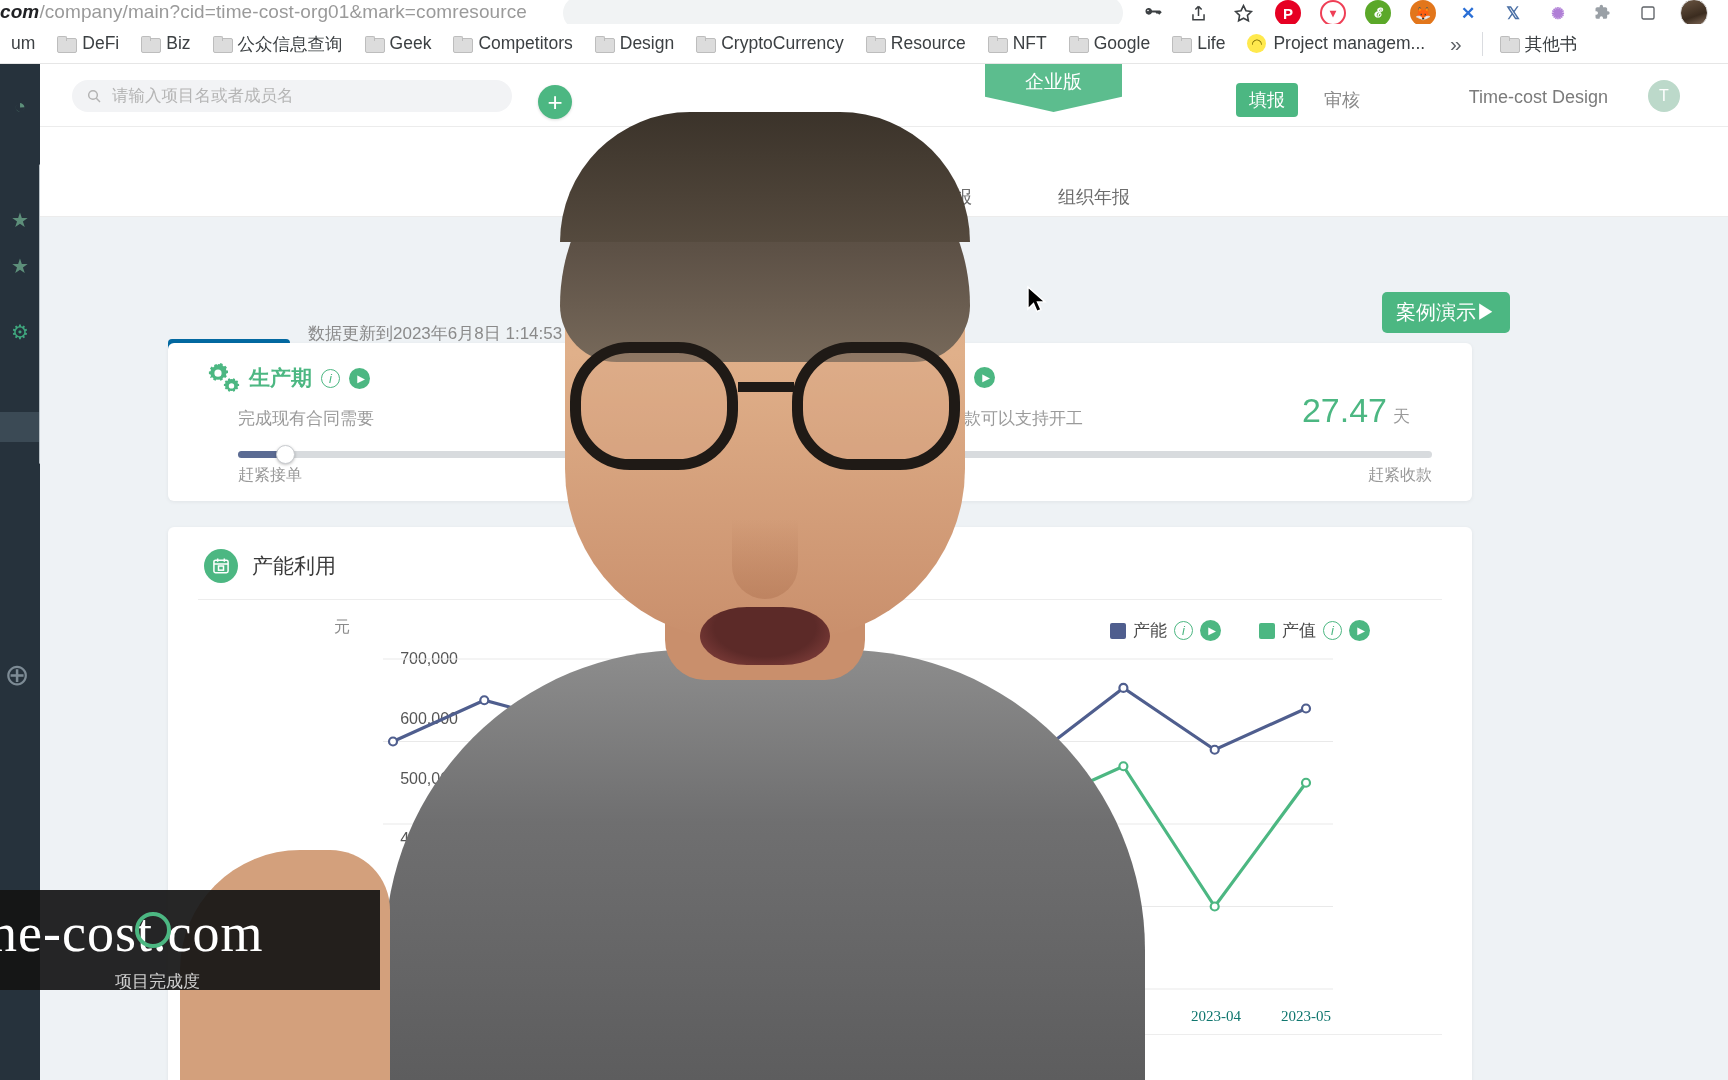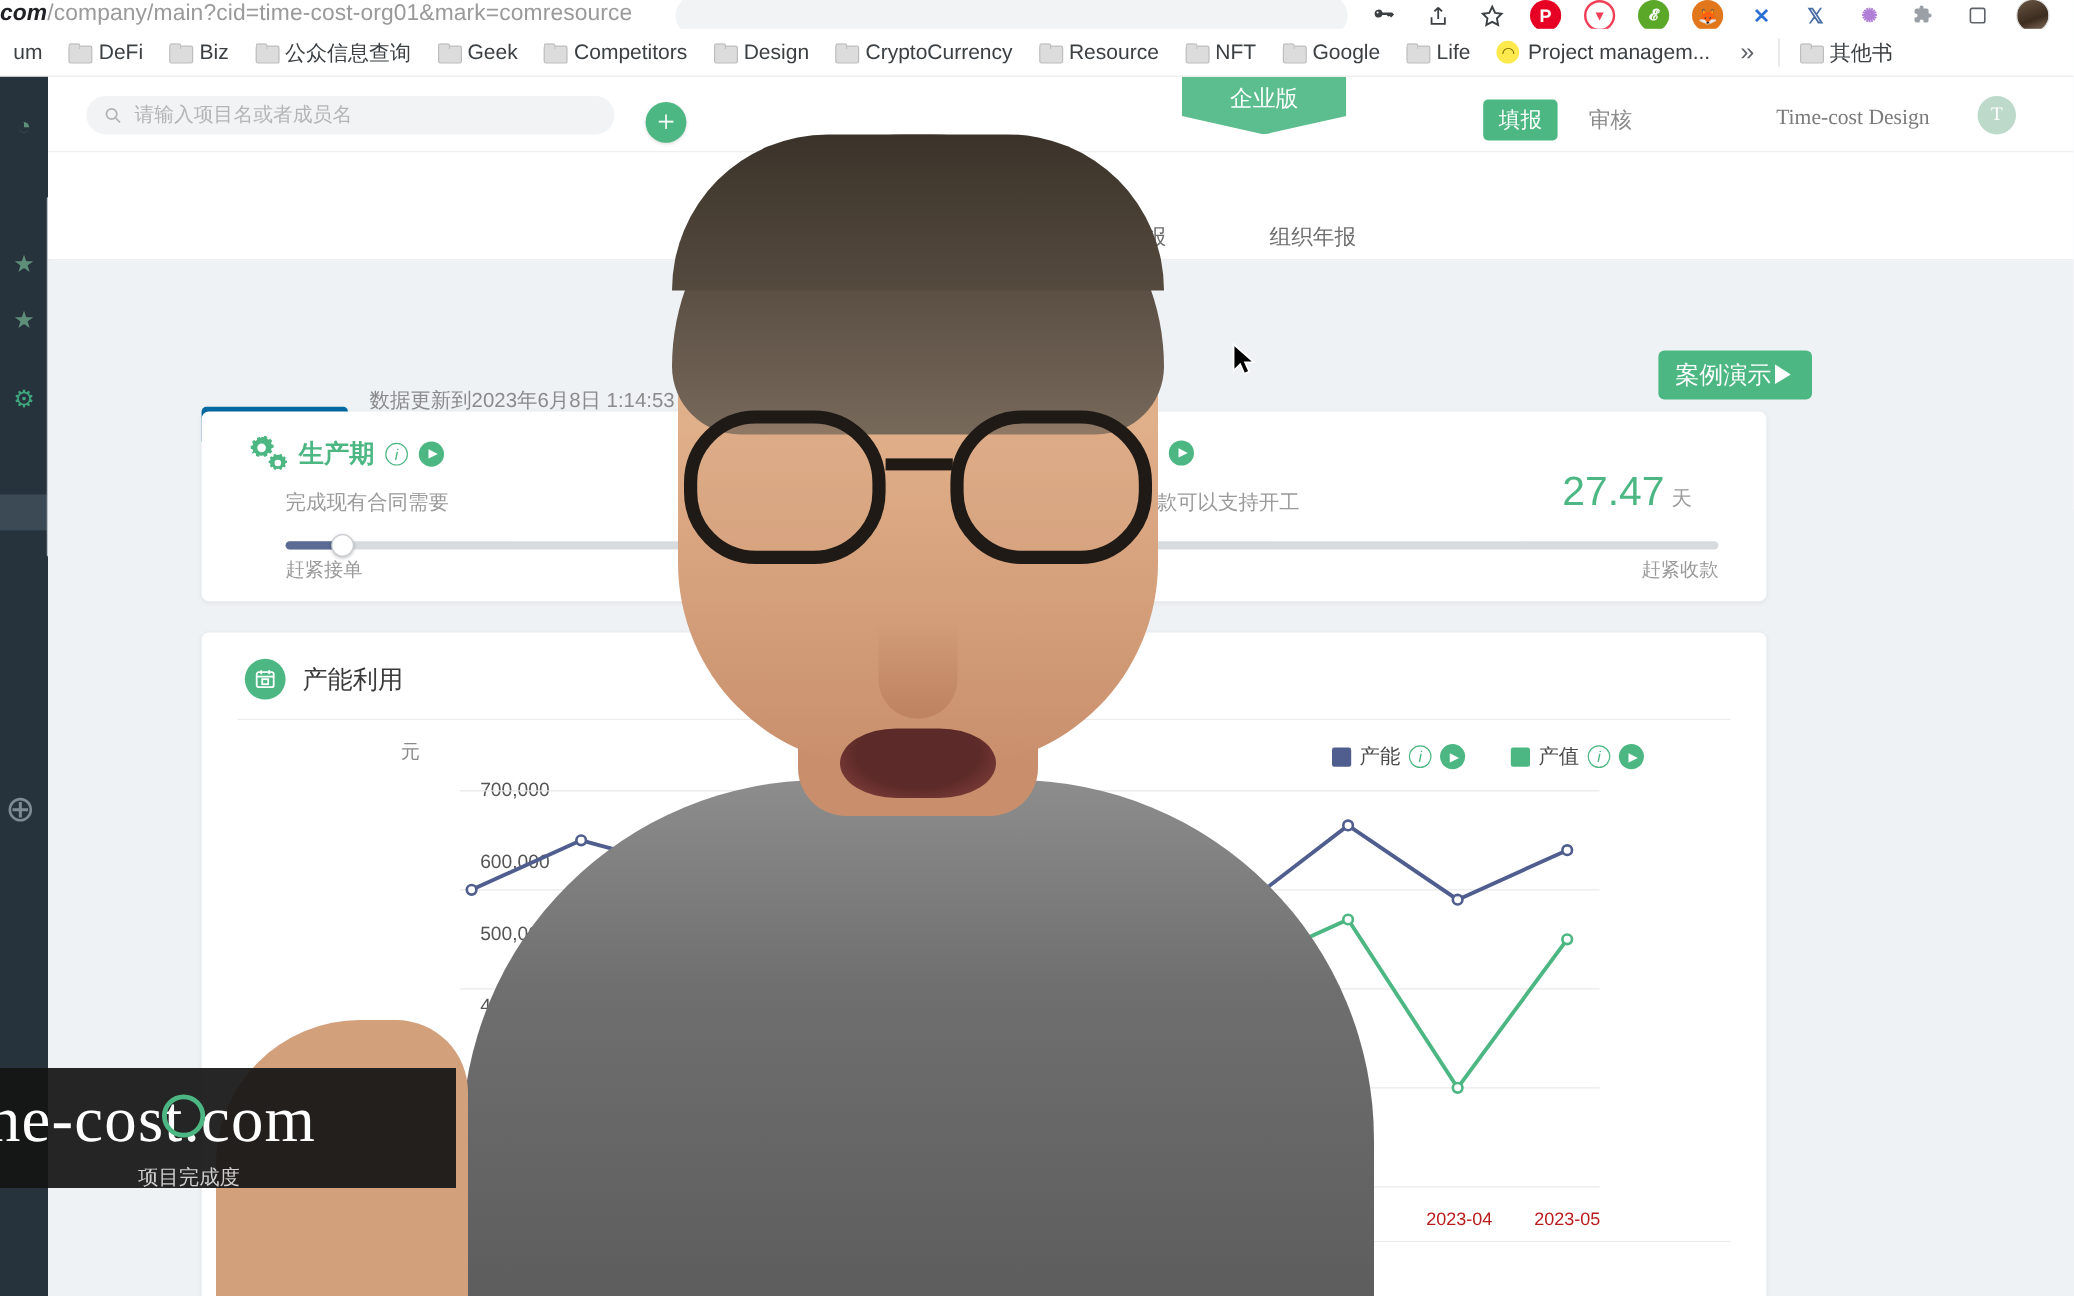--- a/index.html
+++ b/index.html
@@ -85,21 +85,21 @@
   .rail-highlight { position:absolute; left:0; top:348px; width:40px; height:30px;
      background:#3b4a55; }
   .rail-line { position:absolute; left:39px; top:100px; width:3px; height:300px;
      background:#b9c2c8; border-radius:2px;}
   .rail-plus { position:absolute; left:-3px; top:590px; width:40px; height:40px;
      color:#7d8b95; font-size:30px; display:flex; align-items:center; justify-content:center;}
 
   
   .app-head {
     position: absolute; left: 40px; top: 0; width: 1688px; height: 63px;
-    background: #fff; border-bottom: 1px solid #ececec; font-family: Liberation Serif, serif;
+    background: #fff; border-bottom: 1px solid #ececec;
   }
   .search-box {
     position: absolute; left: 32px; top: 16px; width: 440px; height: 32px;
     background: #f2f3f5; border-radius: 16px; display: flex; align-items: center;
     padding-left: 14px; gap: 10px;
   }
   .search-ico { width:16px;height:16px; flex:0 0 auto; color:#b3b3b3; }
   .search-ph { font-size: 16.5px; color: #b5b5b5; }
   .add-btn {
     position: absolute; left: 498px; top: 21px; width: 34px; height: 34px;
@@ -195,21 +195,21 @@
     display:flex; align-items:center; justify-content:center; }
   .chart-title { font-size: 21px; color: #3a3a3a; }
   .chart-div { position:absolute; left:30px; right:30px; top: 72px; height:1px; background:#ededed;}
   .chart-div2 { position:absolute; left:30px; right:30px; bottom: 52px; height:1px; background:#ededed;}
   .plot { position:absolute; left:0; top:72px; right:0; bottom:52px; }
   .y-unit { position:absolute; left:166px; top:18px; font-size:16px; color:#8a8a8a;}
   .legend { position:absolute; right: 102px; top: 20px; display:flex; align-items:flex-start; gap:10px;padding-left:21px;}
   .lg-item { display:flex; align-items:center; gap:7px; }
   .lg-sw { width:16px; height:16px; border-radius:2px; }
   .lg-txt { font-size:17px; color:#4a4a4a; }
-  .x-lab { position:absolute; bottom:10px; font-size:15px; color:#b91c1c; transform:translateX(-50%);}
+  .x-lab { position:absolute; bottom:10px; font-size:15px; color:#0f766e; transform:translateX(-50%);font-family:Liberation Serif, serif;}
   .y-lab { position:absolute; right:0; font-size:16px; color:#555; transform:translateY(-50%); text-align:right;}
 
   
   .person { position:absolute; left:300px; top:64px; width:930px; height:1016px;
     pointer-events:none; z-index: 40; }
   .p-body { position:absolute; left:50%; bottom:0; transform:translateX(-50%);
     width:760px; height:430px; border-radius: 300px 300px 0 0;
     background: linear-gradient(180deg,#8d8d8d 0%, #6f6f70 40%, #5d5d5e 100%); }
   .p-neck { position:absolute; left:50%; transform:translateX(-50%); bottom:400px;
     width:200px; height:140px; background:#c98f6c; border-radius: 40px;}

